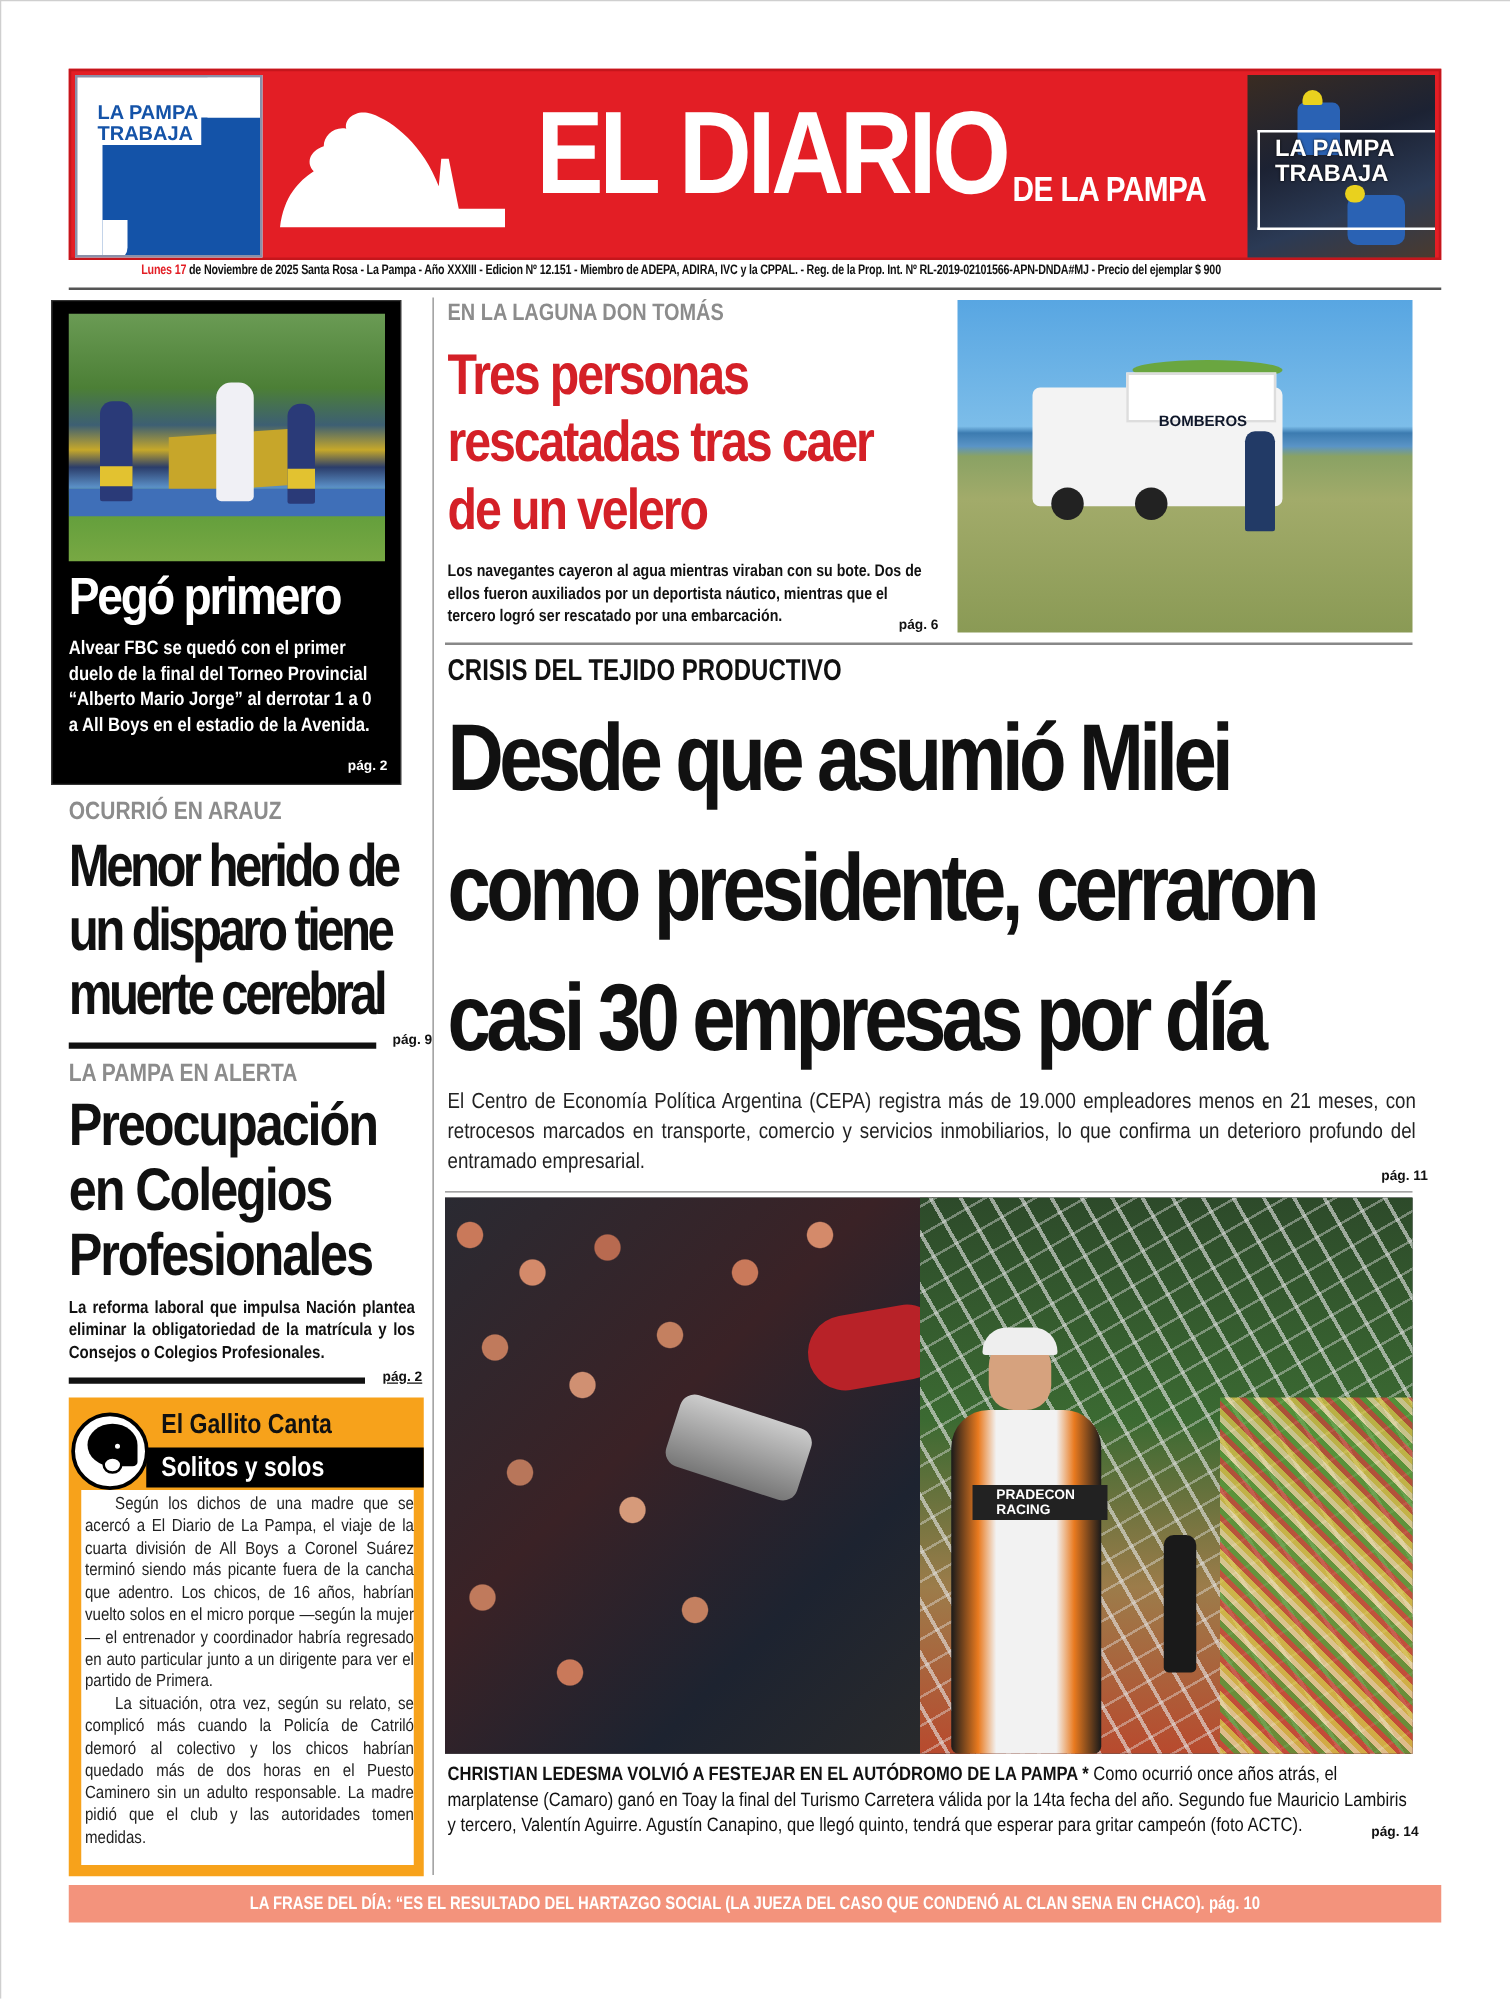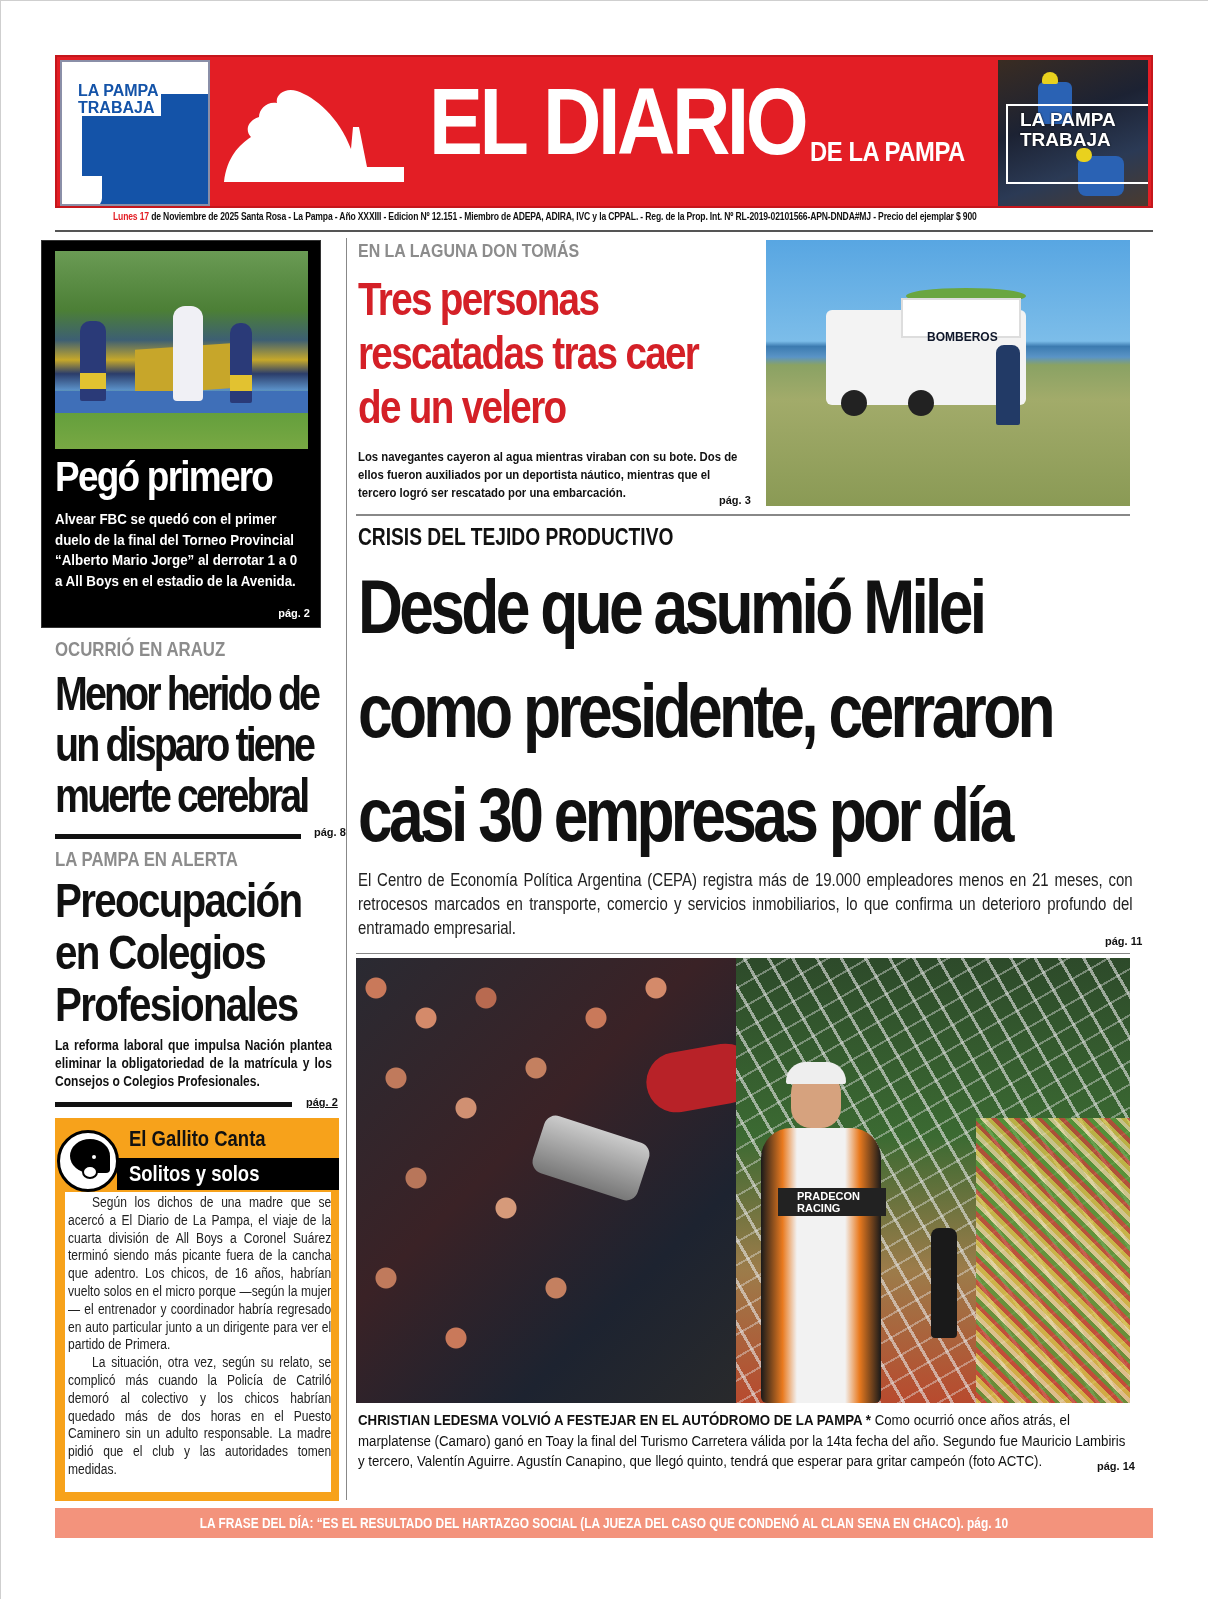--- a/index.html
+++ b/index.html
@@ -190,21 +190,21 @@
     <div class="player"></div>
   </div>
   <h2 class="sports-title">Pegó primero</h2>
   <p class="sports-text">Alvear FBC se quedó con el primer duelo de la final del Torneo Provincial “Alberto Mario Jorge” al derrotar 1 a 0 a All Boys en el estadio de la Avenida.</p>
   <span class="page-ref sports-page">pág. 2</span>
 </article>
 
 <div class="kicker kicker-arauz">OCURRIÓ EN ARAUZ</div>
 <h2 class="h-arauz">Menor herido de un disparo tiene muerte cerebral</h2>
 <div class="rule-arauz"></div>
-<span class="page-ref pg-arauz">pág. 8</span>
+<span class="page-ref pg-arauz">pág. 9</span>
 
 <div class="kicker kicker-alerta">LA PAMPA EN ALERTA</div>
 <h2 class="h-alerta">Preocupación en Colegios Profesionales</h2>
 <p class="sub-alerta">La reforma laboral que impulsa Nación plantea eliminar la obligatoriedad de la matrícula y los Consejos o Colegios Profesionales.</p>
 <div class="rule-alerta"></div>
 <span class="page-ref pg-alerta">pág. 2</span>
 
 <aside class="gallito-box">
   <div class="rooster">
     <div class="comb"></div>
@@ -217,21 +217,21 @@
   <div class="gallito-inner"></div>
 </aside>
 <div class="gallito-text" style="left:68px;">
   <p>Según los dichos de una madre que se acercó a El Diario de La Pampa, el viaje de la cuarta división de All Boys a Coronel Suárez terminó siendo más picante fuera de la cancha que adentro. Los chicos, de 16 años, habrían vuelto solos en el micro porque —según la mujer— el entrenador y coordinador habría regresado en auto particular junto a un dirigente para ver el partido de Primera.</p>
   <p>La situación, otra vez, según su relato, se complicó más cuando la Policía de Catriló demoró al colectivo y los chicos habrían quedado más de dos horas en el Puesto Caminero sin un adulto responsable. La madre pidió que el club y las autoridades tomen medidas.</p>
 </div>
 
 <div class="kicker kicker-laguna">EN LA LAGUNA DON TOMÁS</div>
 <h2 class="h-laguna">Tres personas rescatadas tras caer de un velero</h2>
 <p class="sub-laguna">Los navegantes cayeron al agua mientras viraban con su bote. Dos de ellos fueron auxiliados por un deportista náutico, mientras que el tercero logró ser rescatado por una embarcación.</p>
-<span class="page-ref pg-laguna">pág. 3</span>
+<span class="page-ref pg-laguna">pág. 6</span>
 <div class="laguna-photo">
   <div class="kayak"></div>
   <div class="truck"></div>
   <div class="truck-box">
       <span>BOMBEROS</span>
     </div>
   <div class="wheel1"></div>
   <div class="wheel2"></div>
   <div class="person"></div>
 </div>

